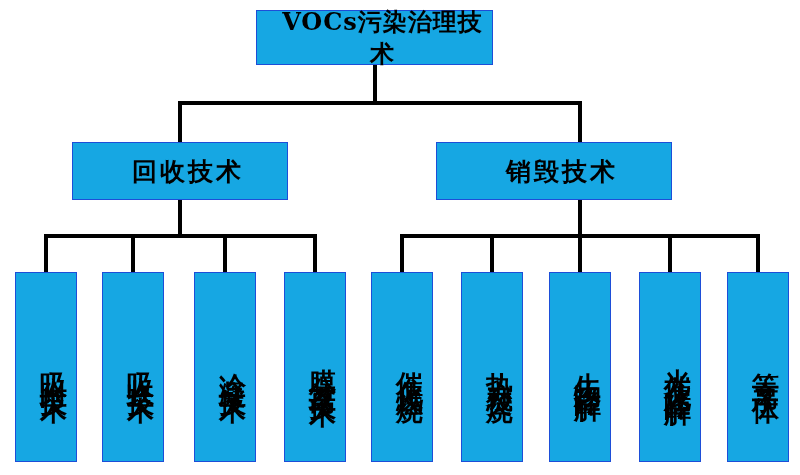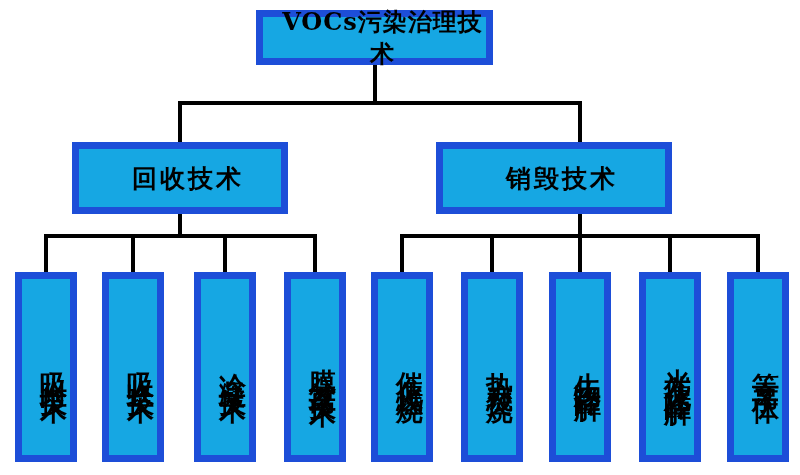--- a/index.html
+++ b/index.html
@@ -8,32 +8,32 @@
     width: 800px;
     height: 475px;
     background: #ffffff;
     font-family: "DejaVu Serif", "Liberation Serif", serif;
     overflow: hidden;
   }
   .line { position: absolute; background: #000000; }
   .node {
     position: absolute;
     background: #16A7E3;
-    border: 7px solid #1d4ed8;
+    border: 1px solid #1d4ed8;
     box-sizing: border-box;
     display: flex;
     align-items: center;
     justify-content: center;
     color: #000000;
     font-weight: bold;
     text-align: center;
     padding-left: 16px;
   }
   .root-box   { left: 256px; top: 10px;  width: 237px; height: 55px; font-size: 24px; letter-spacing: 1px; }
-  .branch-box { top: 142px; height: 72px; font-size: 25px; letter-spacing: 3px; }
+  .branch-box { top: 142px; height: 58px; font-size: 25px; letter-spacing: 3px; }
   .branch-left  { left: 72px;  width: 216px; }
   .branch-right { left: 436px; width: 236px; }
   .leaf { top: 272px; width: 62px; height: 190px; }
   .vtext {
     writing-mode: vertical-rl;
     text-orientation: upright;
     font-size: 27px;
     letter-spacing: 8px;
     line-height: 1;
     font-weight: bold;

